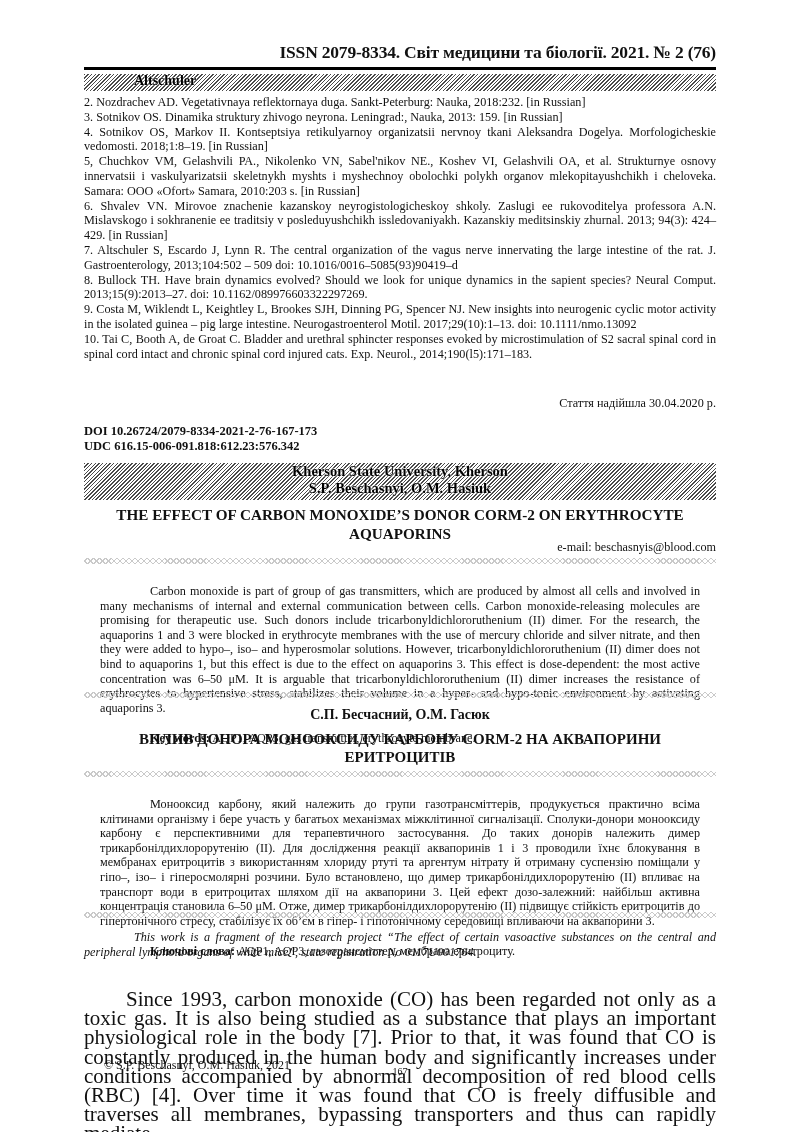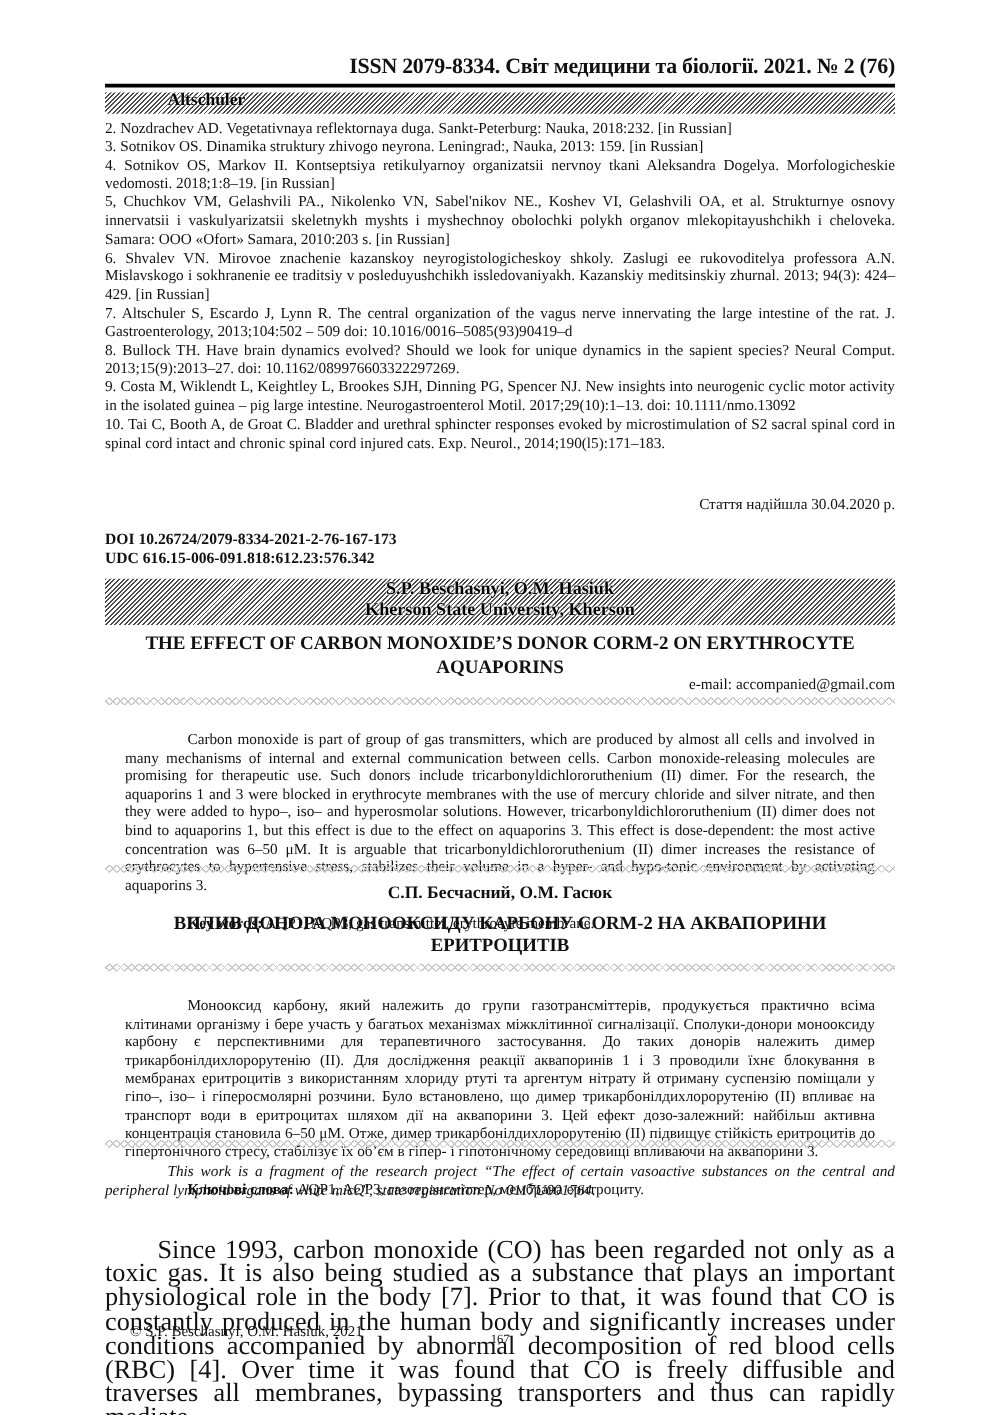--- a/index.html
+++ b/index.html
@@ -72,26 +72,26 @@
   </div>
 
   <div class="received">Стаття надійшла 30.04.2020 р.</div>
 
   <div class="doi">
     <div>DOI 10.26724/2079-8334-2021-2-76-167-173</div>
     <div>UDC 616.15-006-091.818:612.23:576.342</div>
   </div>
 
   <div class="author-band hatch">
+    <div>Kherson State University, Kherson</div>
     <div>S.P. Beschasnyi, O.M. Hasiuk</div>
-    <div>Kherson State University, Kherson</div>
   </div>
 
   <div class="title-en">THE EFFECT OF CARBON MONOXIDE’S DONOR CORM-2 ON ERYTHROCYTE AQUAPORINS</div>
-  <div class="email">e-mail: accompanied@gmail.com</div>
+  <div class="email">e-mail: beschasnyis@blood.com</div>
 
   <div class="wave" style="top:558px;"></div>
 
   <div class="abstract" style="top:568px;">
     <p>Carbon monoxide is part of group of gas transmitters, which are produced by almost all cells and involved in many mechanisms of internal and external communication between cells. Carbon monoxide-releasing molecules are promising for therapeutic use. Such donors include tricarbonyldichlororuthenium (II) dimer. For the research, the aquaporins 1 and 3 were blocked in erythrocyte membranes with the use of mercury chloride and silver nitrate, and then they were added to hypo–, iso– and hyperosmolar solutions. However, tricarbonyldichlororuthenium (II) dimer does not bind to aquaporins 1, but this effect is due to the effect on aquaporins 3. This effect is dose-dependent: the most active concentration was 6–50 μM. It is arguable that tricarbonyldichlororuthenium (II) dimer increases the resistance of erythrocytes to hypertensive stress, stabilizes their volume in a hyper- and hypo-tonic environment by activating aquaporins 3.</p>
     <p class="kw"><b>Key words:</b><span> AQP1, AQP3, gas transmitter, erythrocyte membrane.</span></p>
   </div>
 
   <div class="wave" style="top:692px;"></div>
 

